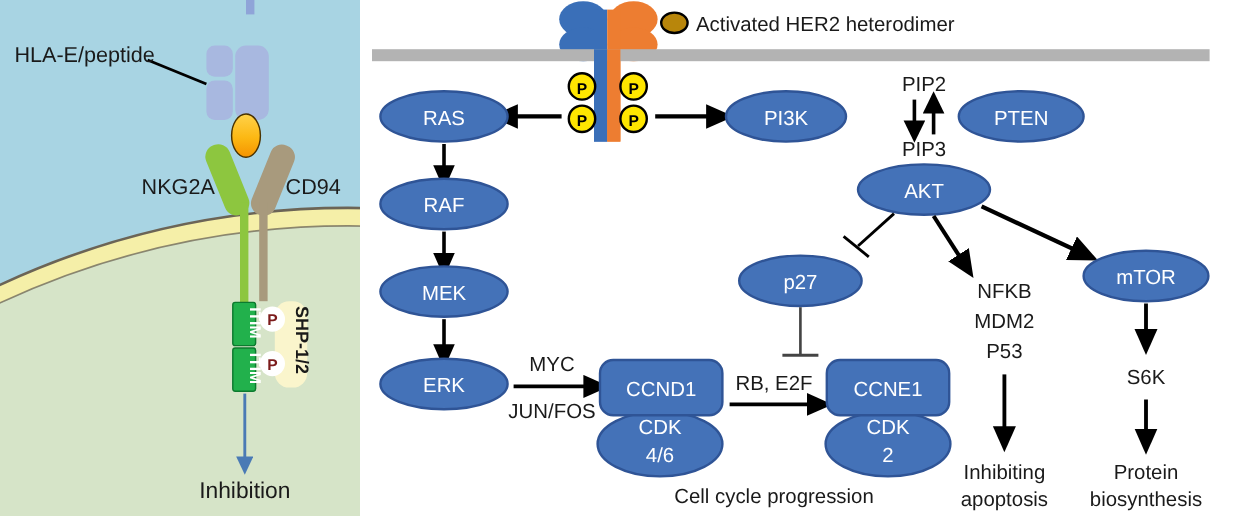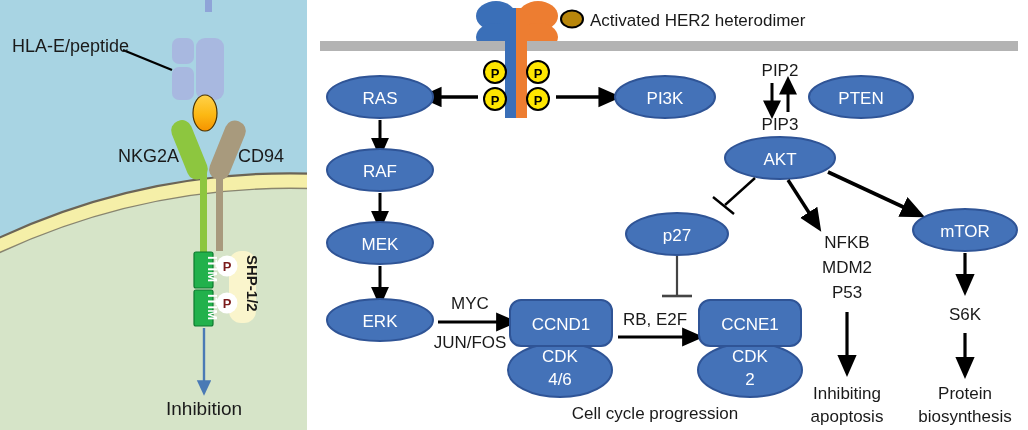--- a/index.html
+++ b/index.html
@@ -1,20 +1,20 @@
 <!DOCTYPE html>
 <html><head>
 <meta charset="utf-8">
 <style>
   html,body{margin:0;padding:0;background:#fff;}
   body{width:1028px;height:430px;font-family:"Liberation Sans",sans-serif;overflow:hidden;}
   #root{position:relative;width:1028px;height:430px;}
   .panel{position:absolute;top:0;height:430px;}
   #left-panel{left:0;width:310px;overflow:hidden;}
-  #right-panel{left:310px;width:718px;}
+  #right-panel{left:300px;width:718px;}
   svg{display:block;}
   .lbl{font-family:"Liberation Sans",sans-serif;fill:#1a1a1a;}
   .node-text{font-family:"Liberation Sans",sans-serif;fill:#ffffff;}
   .vtext{font-family:"Liberation Sans",sans-serif;font-weight:bold;}
 </style>
 </head>
 <body>
 
 <div id="root">
 

